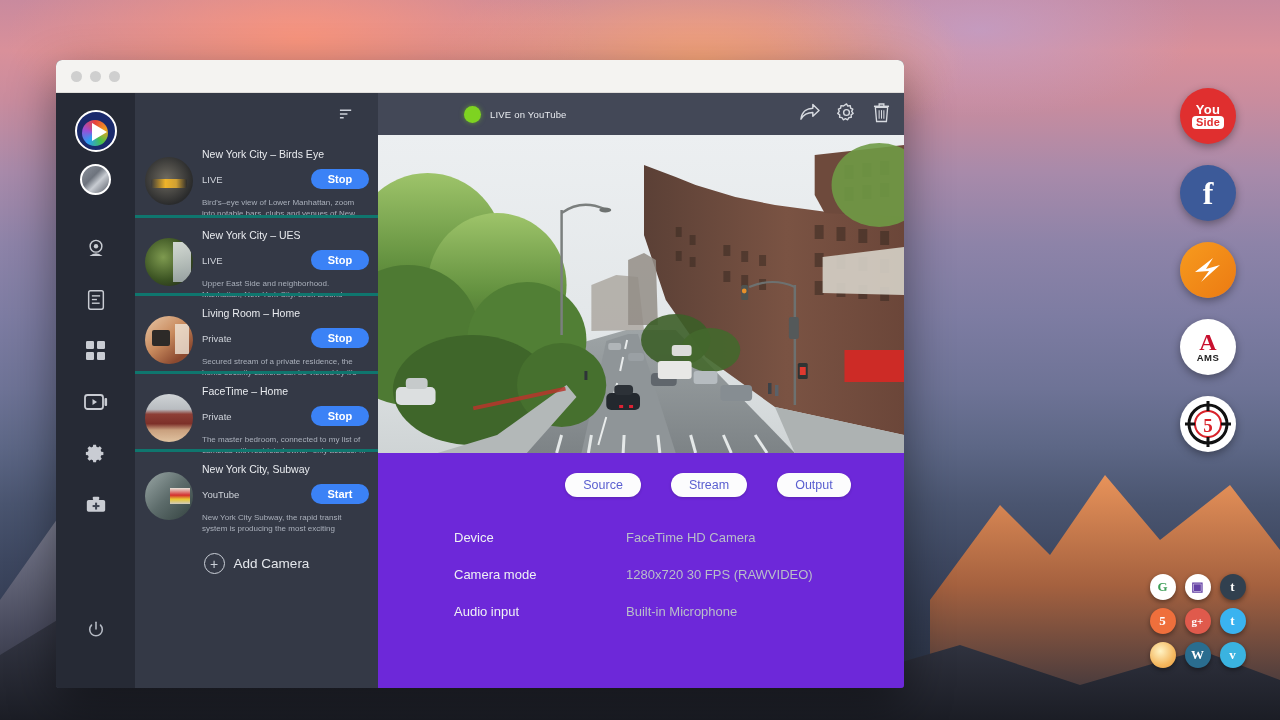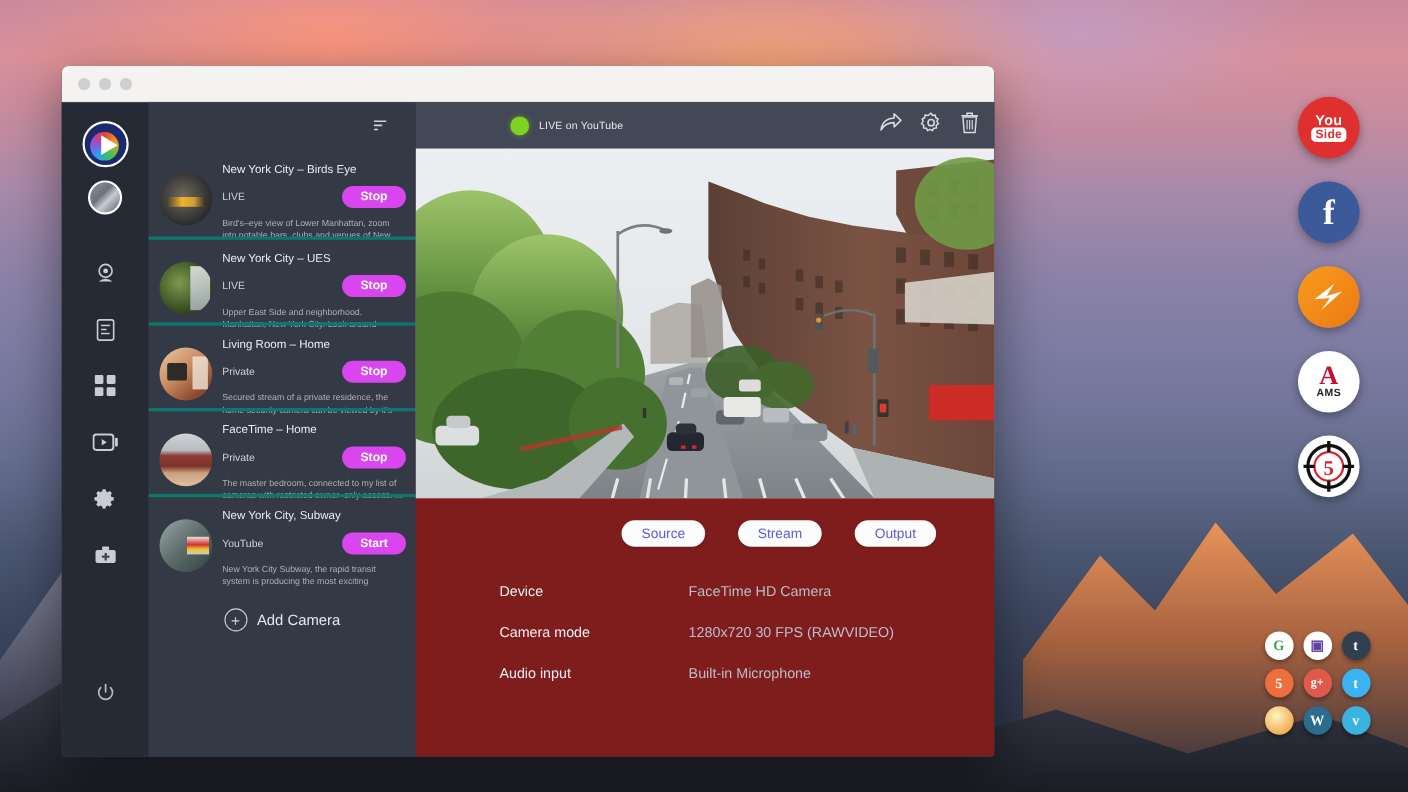--- a/index.html
+++ b/index.html
@@ -159,21 +159,21 @@
   .cam-title {
     color: #e9ebef; font-size: 10.5px; white-space: nowrap;
     overflow: hidden; text-overflow: ellipsis;
   }
   .cam-row2 {
     display: flex; align-items: center; justify-content: space-between;
     margin-top: 9px;
   }
   .cam-status { color: #cfd3da; font-size: 9.5px; text-align: right; }
   .cam-btn {
-    background: #d946ef; color: #fff; border: none;
+    background: #3b82f6; color: #fff; border: none;
     border-radius: 11px; font-size: 11px; font-weight: bold;
     padding: 4px 16px; min-width: 58px; cursor: pointer;
     font-family: "Liberation Sans", sans-serif;
   }
   .cam-desc {
     color: #aab0bb; font-size: 8px; line-height: 11px;
     margin-top: 8px; max-height: 22px; overflow: hidden;
   }
   #add-camera {
     display: flex; align-items: center; justify-content: center;
@@ -181,21 +181,21 @@
   }
   .plus-circle {
     width: 21px; height: 21px; border-radius: 50%;
     border: 1.3px solid #cbd0d8; color: #cbd0d8;
     display: flex; align-items: center; justify-content: center;
     font-size: 14px; line-height: 1;
   }
   #add-camera span.lbl { color: #e4e7ec; font-size: 13.5px; }
 
   
-  #main { flex: 1; background: #7f1d1d; display: flex; flex-direction: column; }
+  #main { flex: 1; background: #6d28d9; display: flex; flex-direction: column; }
   #topbar {
     height: 42px; display: flex; align-items: center;
     padding: 0 14px; background: #434857; gap: 0;
   }
   .sortbtn { width: 40px; display: flex; justify-content: center; cursor: pointer; }
   #live-wrap {
     display: flex; align-items: center; gap: 9px;
     margin-left: 72px;
   }
   .live-dot {

